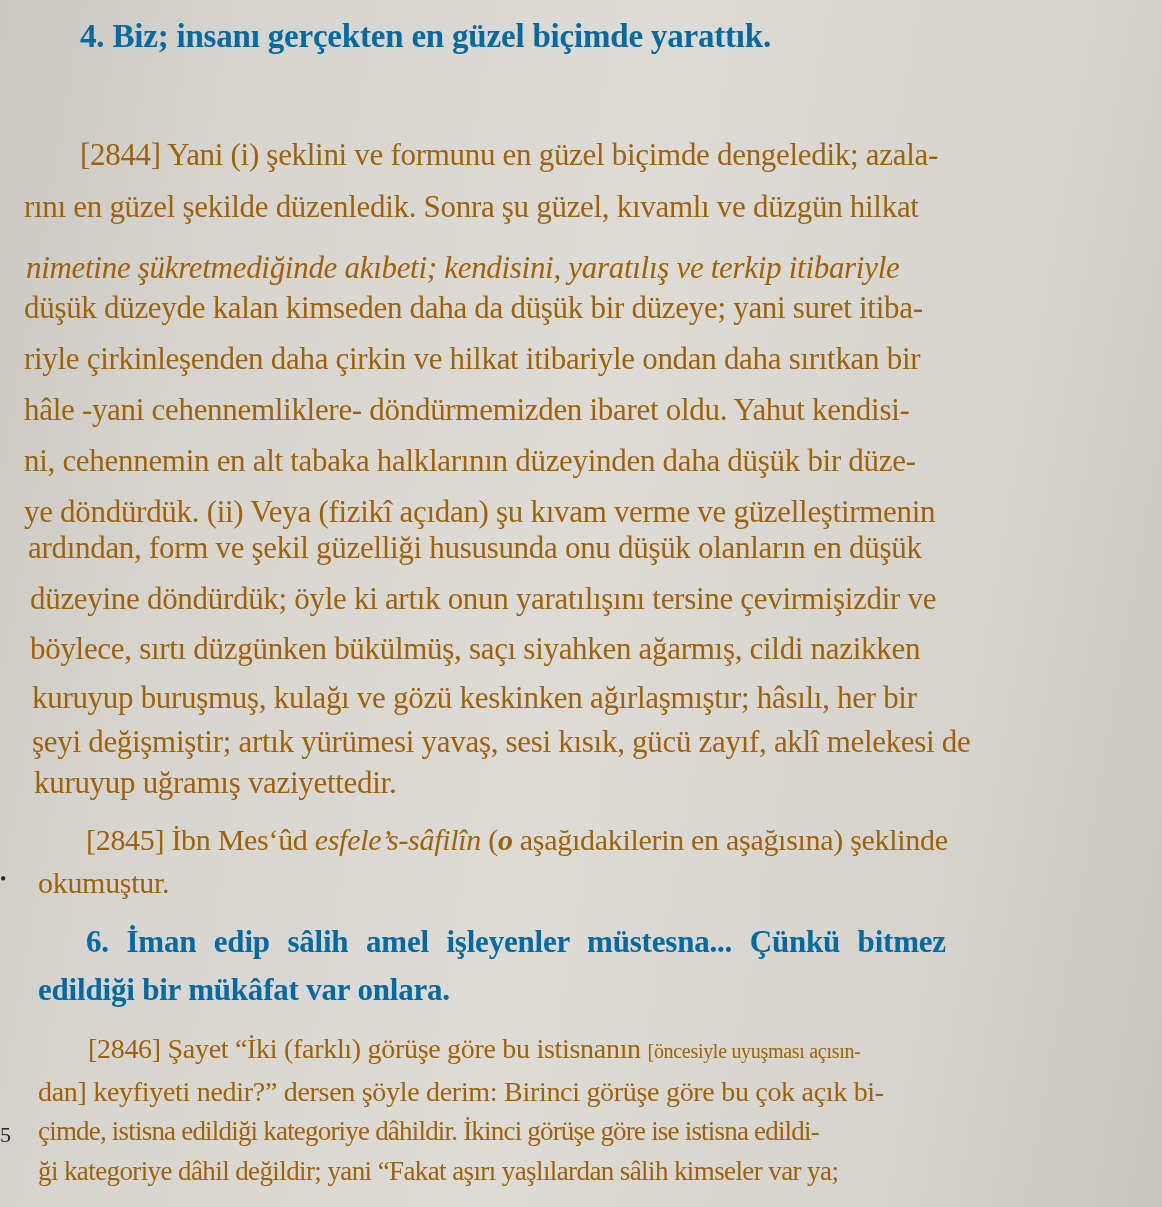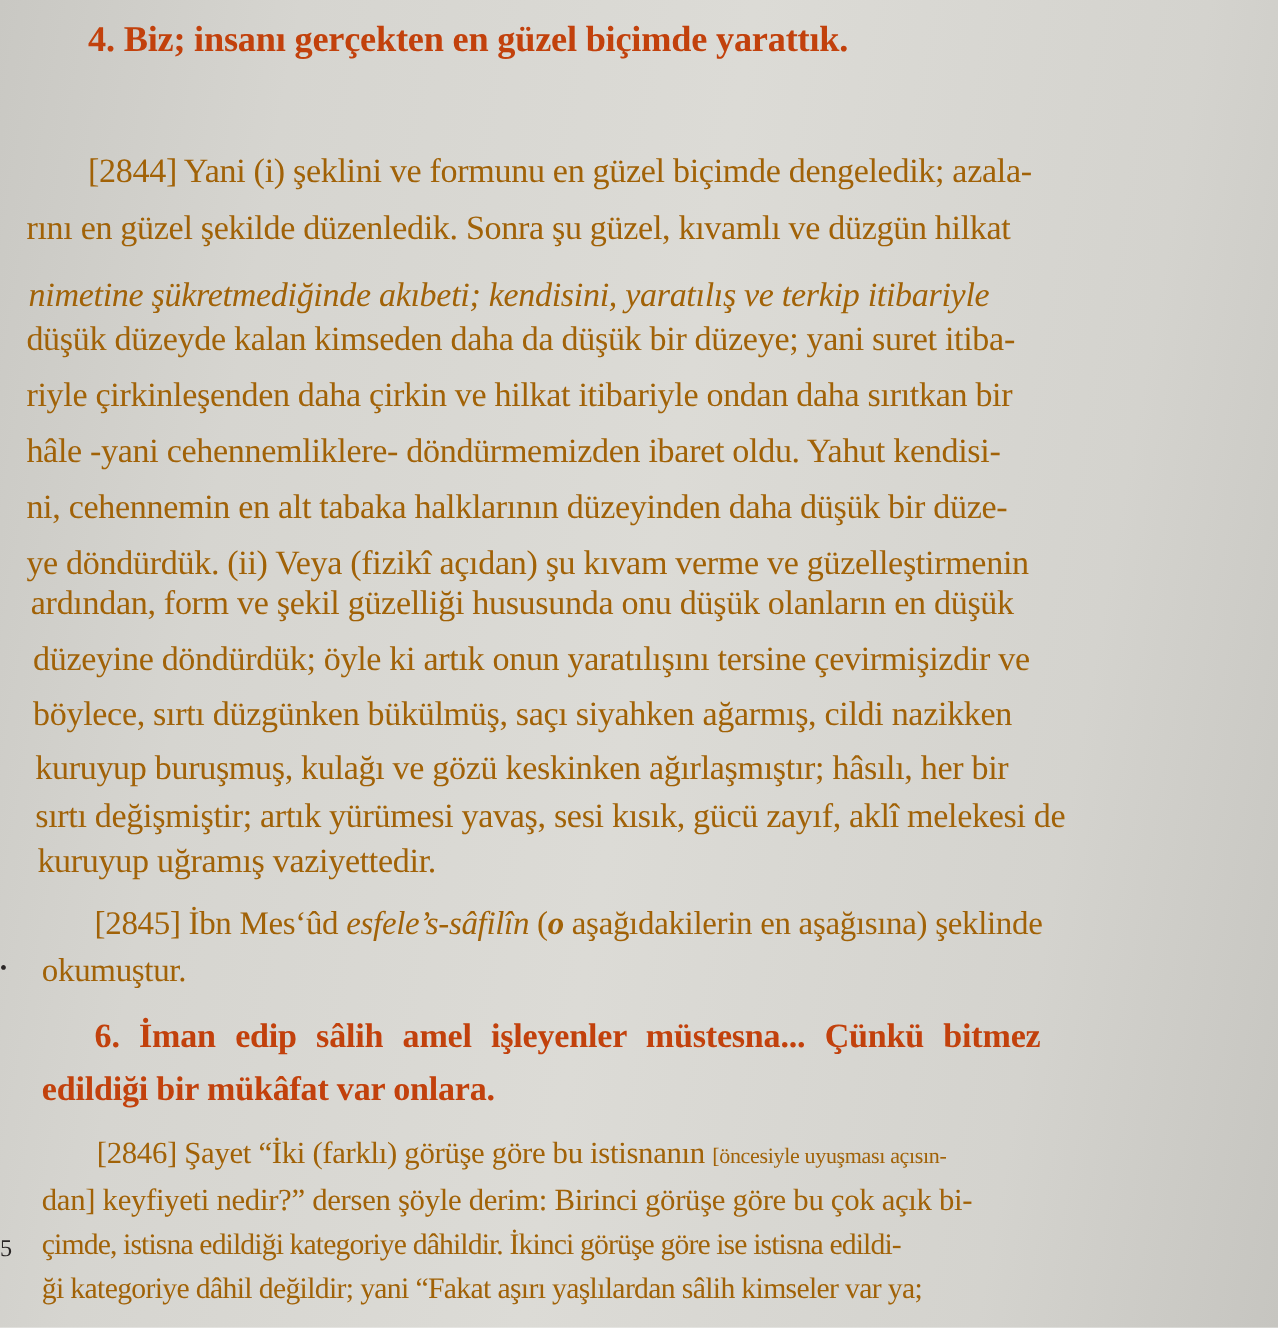--- a/index.html
+++ b/index.html
@@ -18,21 +18,21 @@
     .page {
       position: absolute;
       left: 0;
       top: 0;
       width: 1162px;
       height: 1207px;
     }
     .verse {
       position: absolute;
       font-weight: bold;
-      color: #c2410c;
+      color: #0369a1;
       font-size: 33px;
       white-space: nowrap;
       letter-spacing: -0.2px;
     }
     .line {
       position: absolute;
       white-space: nowrap;
       font-size: 31px;
       color: #a16207;
       letter-spacing: -0.3px;
@@ -66,21 +66,21 @@
     <div class="line" style="left:26px; top:250px;font-style:italic;">nimetine şükretmediğinde akıbeti; kendisini, yaratılış ve terkip itibariyle</div>
     <div class="line" style="left:24px; top:290px;">düşük düzeyde kalan kimseden daha da düşük bir düzeye; yani suret itiba-</div>
     <div class="line" style="left:24px; top:341px;">riyle çirkinleşenden daha çirkin ve hilkat itibariyle ondan daha sırıtkan bir</div>
     <div class="line" style="left:24px; top:392px;">hâle -yani cehennemliklere- döndürmemizden ibaret oldu. Yahut kendisi-</div>
     <div class="line" style="left:24px; top:443px;">ni, cehennemin en alt tabaka halklarının düzeyinden daha düşük bir düze-</div>
     <div class="line" style="left:24px; top:494px;">ye döndürdük. (ii) Veya (fizikî açıdan) şu kıvam verme ve güzelleştirmenin</div>
     <div class="line" style="left:28px; top:530px;">ardından, form ve şekil güzelliği hususunda onu düşük olanların en düşük</div>
     <div class="line" style="left:30px; top:581px;">düzeyine döndürdük; öyle ki artık onun yaratılışını tersine çevirmişizdir ve</div>
     <div class="line" style="left:30px; top:631px;">böylece, sırtı düzgünken bükülmüş, saçı siyahken ağarmış, cildi nazikken</div>
     <div class="line" style="left:32px; top:680px;">kuruyup buruşmuş, kulağı ve gözü keskinken ağırlaşmıştır; hâsılı, her bir</div>
-    <div class="line" style="left:32px; top:724px;">sırtı değişmiştir; artık yürümesi yavaş, sesi kısık, gücü zayıf, aklî melekesi de</div>
+    <div class="line" style="left:32px; top:724px;">şeyi değişmiştir; artık yürümesi yavaş, sesi kısık, gücü zayıf, aklî melekesi de</div>
     <div class="line" style="left:34px; top:765px;">kuruyup uğramış vaziyettedir.</div>
   </div>
 
   <div>
     <div class="line" style="left:86px; top:823px; font-size:30px;">
       <span>[2845]  İbn Mes‘ûd </span><span class="ital">esfele’s-sâfilîn</span><span> (</span><span class="boldo">o</span><span> aşağıdakilerin en aşağısına) şeklinde</span>
     </div>
     <div class="margin-num" style="left:0px; top:869px; font-size:18px;">•</div>
     <div class="line" style="left:38px; top:866px; font-size:30px;">okumuştur.</div>
   </div>

